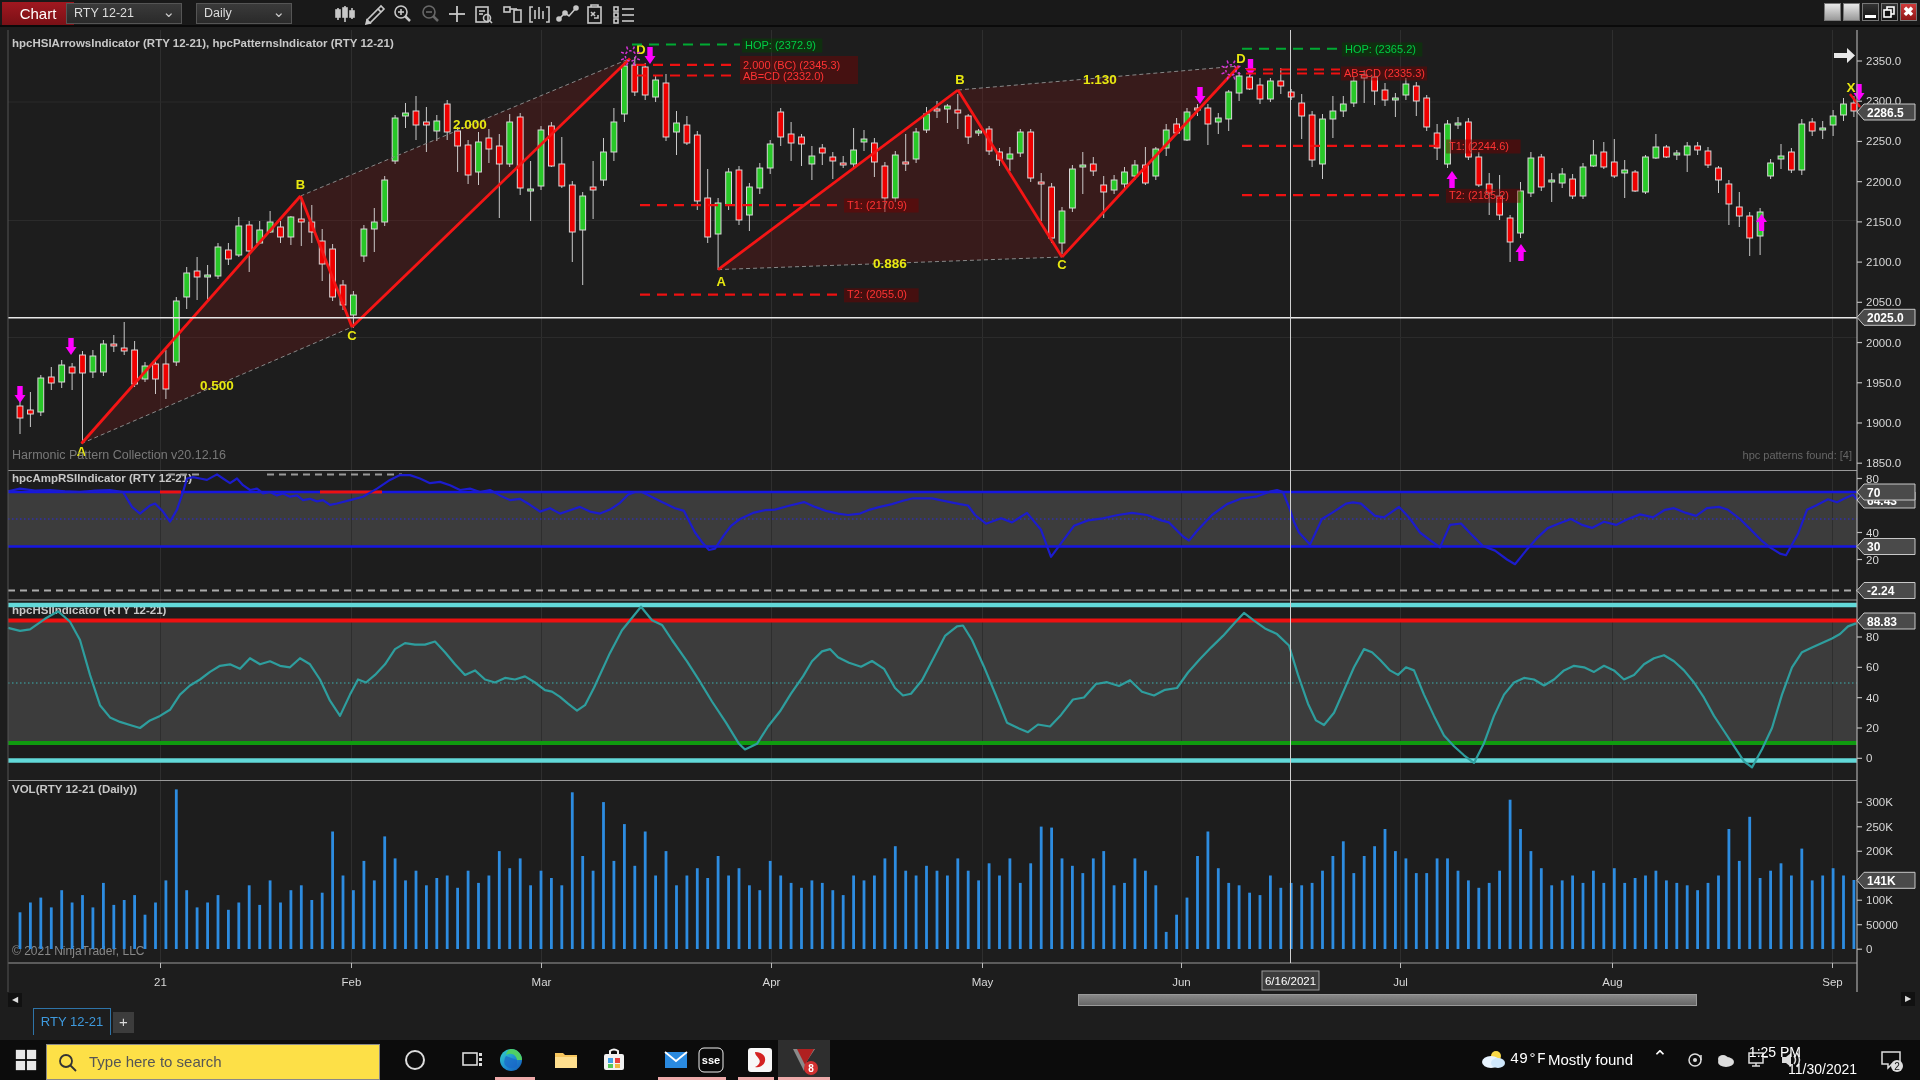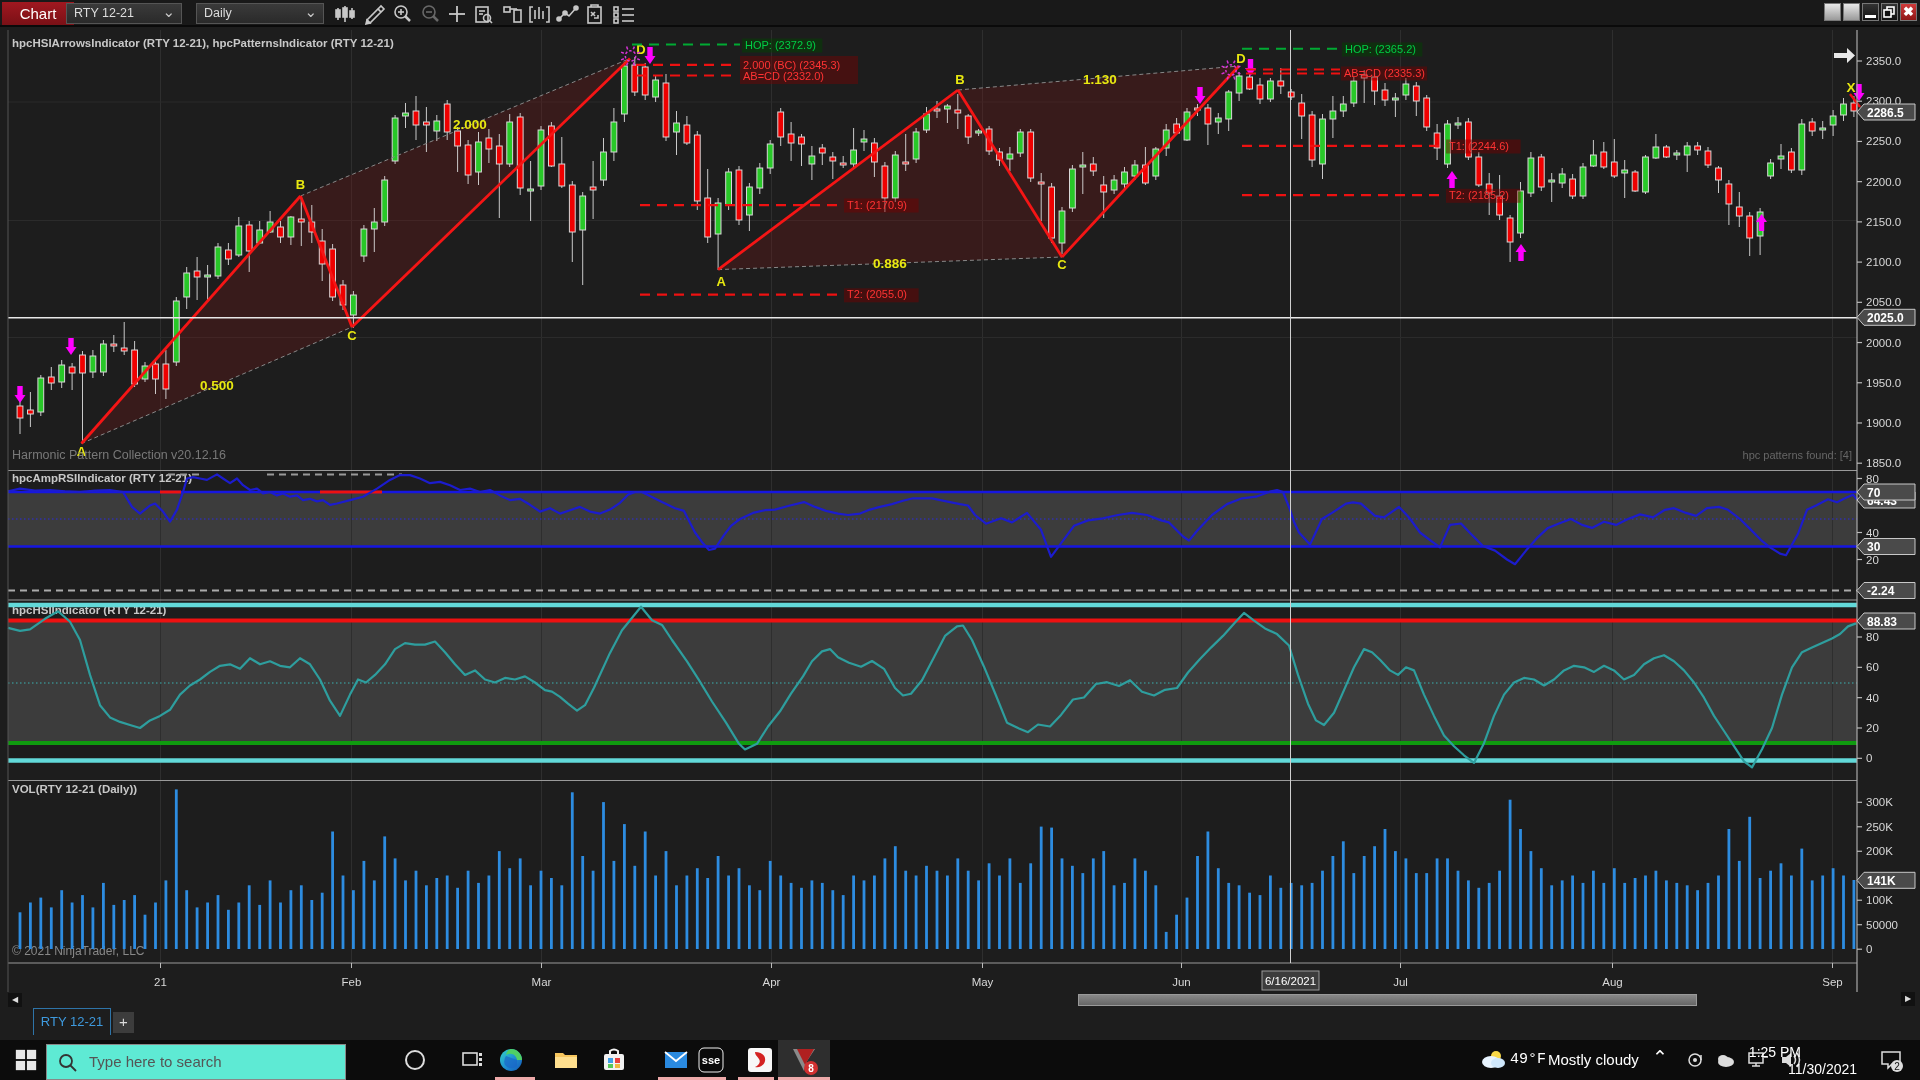--- a/index.html
+++ b/index.html
@@ -2,21 +2,21 @@
 <html><head><meta charset="utf-8"><style>
 * { margin:0; padding:0; box-sizing:border-box; }
 body { width:1920px; height:1080px; background:#1d1d1d; font-family:"Liberation Sans",sans-serif; overflow:hidden; position:relative; }
 .titlebar { position:absolute; left:0; top:0; width:1920px; height:27px; background:#191919; border-bottom:2px solid #0a0a0a; }
 .chartbtn { position:absolute; left:2px; top:2px; width:72px; height:23px; background:linear-gradient(#a01820,#7a1016); color:#fff; font-size:15px; text-align:center; line-height:23px; }
 .combo { position:absolute; top:3px; height:21px; background:linear-gradient(#3a3a3a,#2a2a2a); border:1px solid #555; color:#ddd; font-size:12.5px; line-height:19px; padding-left:7px; }
 .combo .chev { position:absolute; right:6px; top:-2px; color:#ccc; font-size:15px; }
 .winbtn { position:absolute; top:3px; width:17px; height:18px; border:1px solid #777; }
 .tb-ic { position:absolute; top:2px; }
 .taskbar { position:absolute; left:0; top:1040px; width:1920px; height:40px; background:#0c0c0c; }
-.search { position:absolute; left:46px; top:1044px; width:300px; height:36px; background:#5eead4; border:1px solid #888; }
+.search { position:absolute; left:46px; top:1044px; width:334px; height:36px; background:#fde047; border:1px solid #888; }
 .tab { position:absolute; left:33px; top:1008px; width:78px; height:27px; border:1px solid #2e74a8; border-bottom:none; color:#3e9ade; font-size:13px; text-align:center; line-height:26px; background:#1d1d1d; }
 .plusbtn { position:absolute; left:113px; top:1012px; width:21px; height:21px; background:#3c3c3c; color:#ddd; font-size:15px; text-align:center; line-height:20px; }
 .scrlthumb { position:absolute; left:1078px; top:994px; width:619px; height:12px; background:linear-gradient(#888,#666); border:1px solid #999; }
 .scrlbtn { position:absolute; top:993px; width:14px; height:14px; background:#111; color:#ddd; font-size:8px; text-align:center; line-height:14px; }
 svg text { font-family:"Liberation Sans",sans-serif; }
 .tray { position:absolute; color:#fff; font-size:13px; }
 </style></head><body>
 <svg width="1920" height="1080" style="position:absolute;left:0;top:0">
 <rect x="0" y="27" width="1920" height="1013" fill="#1d1d1d"></rect>
 <rect x="8.0" y="492" width="1849.0" height="55" fill="#3c3c3c"></rect>
@@ -761,21 +761,21 @@
 <text x="1612.5" y="986" font-size="11.5" fill="#d8d8d8" text-anchor="middle">Aug</text>
 <line x1="1832.5" y1="963" x2="1832.5" y2="968" stroke="#bbb" stroke-width="1"></line>
 <text x="1832.5" y="986" font-size="11.5" fill="#d8d8d8" text-anchor="middle">Sep</text>
 <rect x="1262" y="971" width="57" height="19" fill="#3c3c3c" stroke="#999" stroke-width="1"></rect>
 <text x="1290.5" y="984.5" font-size="11.5" fill="#fff" text-anchor="middle">6/16/2021</text>
 </svg>
 
 <div class="titlebar"></div>
 <div class="chartbtn">Chart</div>
 <div class="combo" style="left:66px;width:116px;">RTY 12-21<span class="chev">⌄</span></div>
-<div class="combo" style="left:196px;width:128px;">Daily<span class="chev">⌄</span></div>
+<div class="combo" style="left:196px;width:96px;">Daily<span class="chev">⌄</span></div>
 <svg class="tb-ic" width="320" height="24" viewBox="0 0 320 24" style="left:330px;">
   <g stroke="#c8c8c8" stroke-width="1.6" fill="none">
     <line x1="8" y1="6" x2="8" y2="18"></line>
       <rect x="6" y="8" width="4" height="7" fill="#c8c8c8"></rect>
     <line x1="15" y1="4" x2="15" y2="20"></line>
       <rect x="13" y="6" width="4" height="9" fill="#c8c8c8"></rect>
     <line x1="22" y1="6" x2="22" y2="17"></line>
       <rect x="20" y="9" width="4" height="6" fill="#c8c8c8"></rect>
     <path d="M 37 18 L 48 7 L 51 10 L 40 21 Z M 48 7 L 51 4 L 54 7 L 51 10 Z"></path>
     <path d="M 37 18 L 36 22 L 40 21 Z" fill="#c8c8c8"></path>
@@ -914,21 +914,21 @@
 <div style="position:absolute;left:690px;top:1077px;width:36px;height:3px;background:#eaa;"></div>
 <div style="position:absolute;left:738px;top:1077px;width:36px;height:3px;background:#eaa;"></div>
 <div style="position:absolute;left:778px;top:1077px;width:52px;height:3px;background:#eaa;"></div>
 
 <svg class="tray" width="30" height="24" style="left:1478px;top:1048px;" viewBox="0 0 30 24">
   <circle cx="18" cy="8" r="5" fill="#f8d848"></circle>
   <ellipse cx="13" cy="14" rx="9" ry="6" fill="#e8f4ff"></ellipse>
   <ellipse cx="20" cy="15" rx="7" ry="5" fill="#cfe8fc"></ellipse>
 </svg>
 <div class="tray" style="left:1510px;top:1051px;font-size:15px;font-family:Liberation Mono, monospace;">49°F</div>
-<div class="tray" style="left:1548px;top:1051px;font-size:15px;">Mostly cloudy</div>
+<div class="tray" style="left:1548px;top:1051px;font-size:15px;">Mostly found</div>
 <div class="tray" style="left:1652px;top:1046px;font-size:19px;">⌃</div>
 <svg class="tray" width="22" height="22" style="left:1684px;top:1049px;" viewBox="0 0 22 22">
     <circle cx="11" cy="11" r="6" fill="none" stroke="#ddd" stroke-width="1.5"></circle>
     <circle cx="11" cy="11" r="2" fill="#ddd"></circle>
     <path d="M 17 11 L 17 6" stroke="#ddd" stroke-width="1.5"></path>
   </svg>
 <svg class="tray" width="24" height="22" style="left:1714px;top:1049px;" viewBox="0 0 24 22">
     <ellipse cx="12" cy="13" rx="8" ry="5" fill="#ddd"></ellipse>
     <ellipse cx="9" cy="10" rx="5" ry="4" fill="#ddd"></ellipse>
   </svg>

